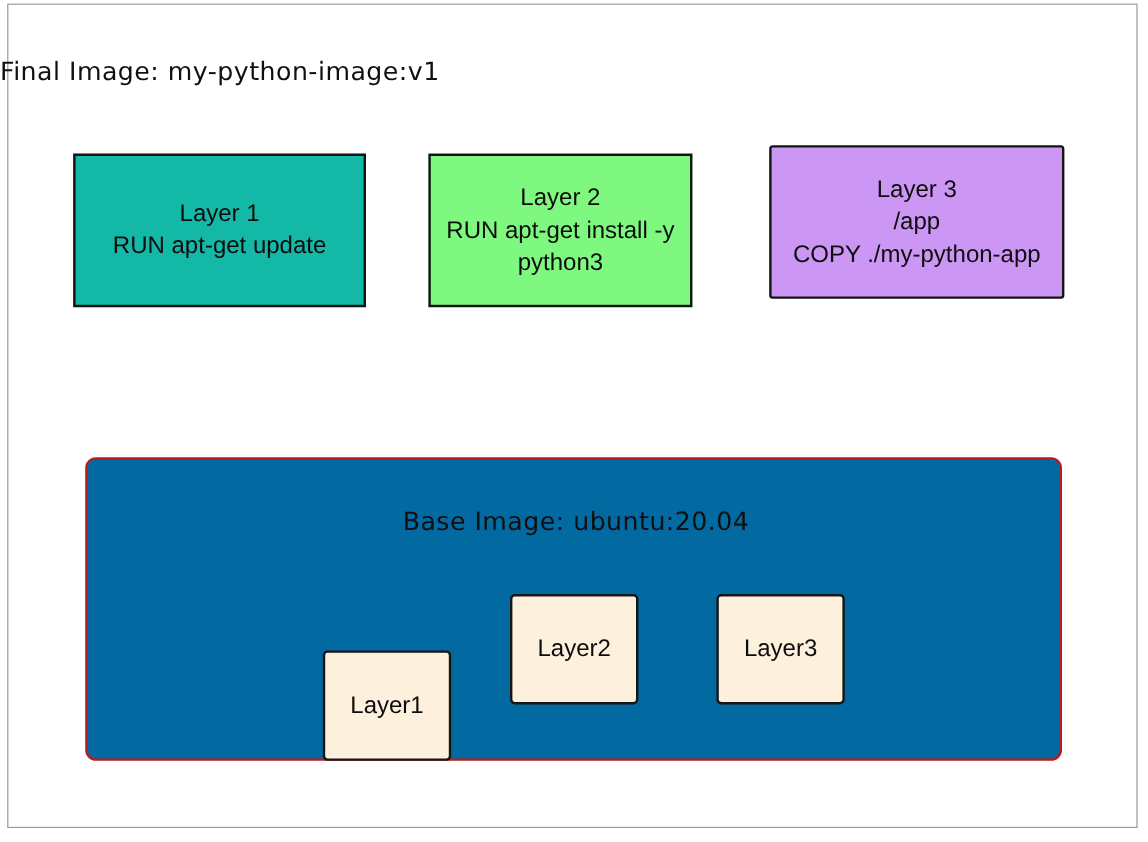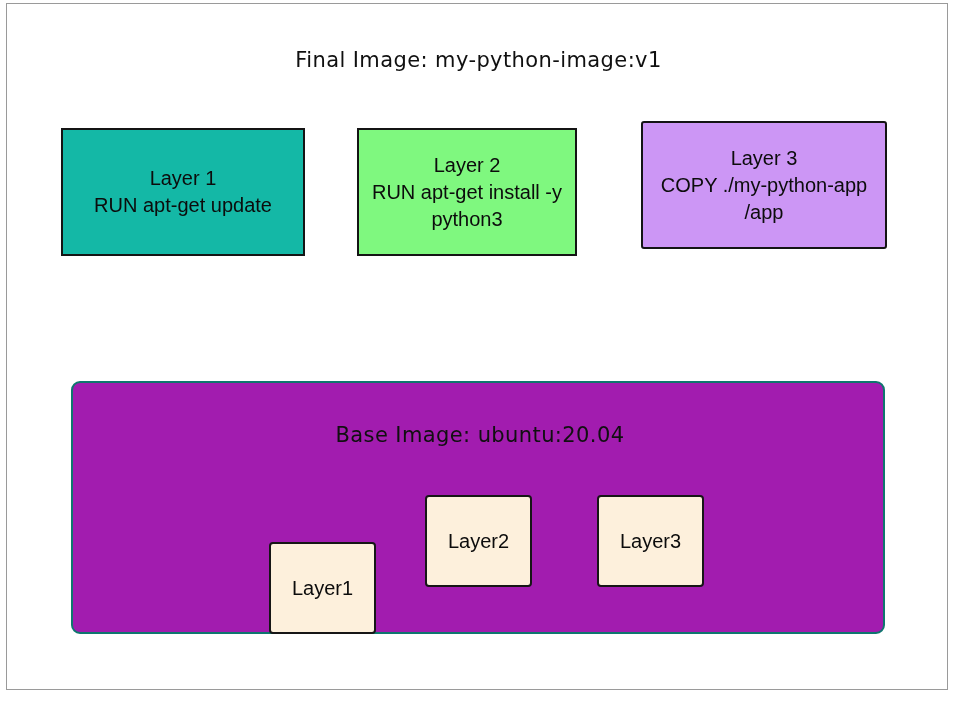--- a/index.html
+++ b/index.html
@@ -37,21 +37,21 @@
     font-weight: 400;
     letter-spacing: 0.4px;
     color: #101010;
   }
 
   #final-image-title {
     position: absolute;
     left: 0;
     top: 47px;
     width: 957px;
-    text-align: center;
+    text-align: left;
     font-size: 21px;
     line-height: 26px;
     white-space: nowrap;
   }
 
   .layer-box {
     position: absolute;
     box-sizing: border-box;
     border: 2px solid #141414;
     display: flex;
@@ -94,22 +94,22 @@
     display: block;
   }
 
   #base-image-box {
     position: absolute;
     left: 71px;
     top: 381px;
     width: 814px;
     height: 253px;
     box-sizing: border-box;
-    background: #a21caf;
-    border: 2px solid #0f766e;
+    background: #0369a1;
+    border: 2px solid #b91c1c;
     border-radius: 9px;
     padding-left: 45px;
   }
 
   #base-image-title {
     position: absolute;
     left: 0;
     top: 39px;
     width: 814px;
     text-align: center;
@@ -160,22 +160,22 @@
     <div>
       <span class="box-text">Layer 2</span>
       <span class="box-text">RUN apt-get install -y</span>
       <span class="box-text">python3</span>
     </div>
   </div>
 
   <div id="layer-3-box" class="layer-box">
     <div>
       <span class="box-text">Layer 3</span>
+      <span class="box-text">/app</span>
       <span class="box-text">COPY ./my-python-app</span>
-      <span class="box-text">/app</span>
     </div>
   </div>
 
   <div id="base-image-box">
     <div id="base-image-title" class="handwriting">Base Image: ubuntu:20.04</div>
 
     <div id="inner-layer-1" class="inner-layer-box">
       <span>Layer1</span>
     </div>
     <div id="inner-layer-2" class="inner-layer-box">

